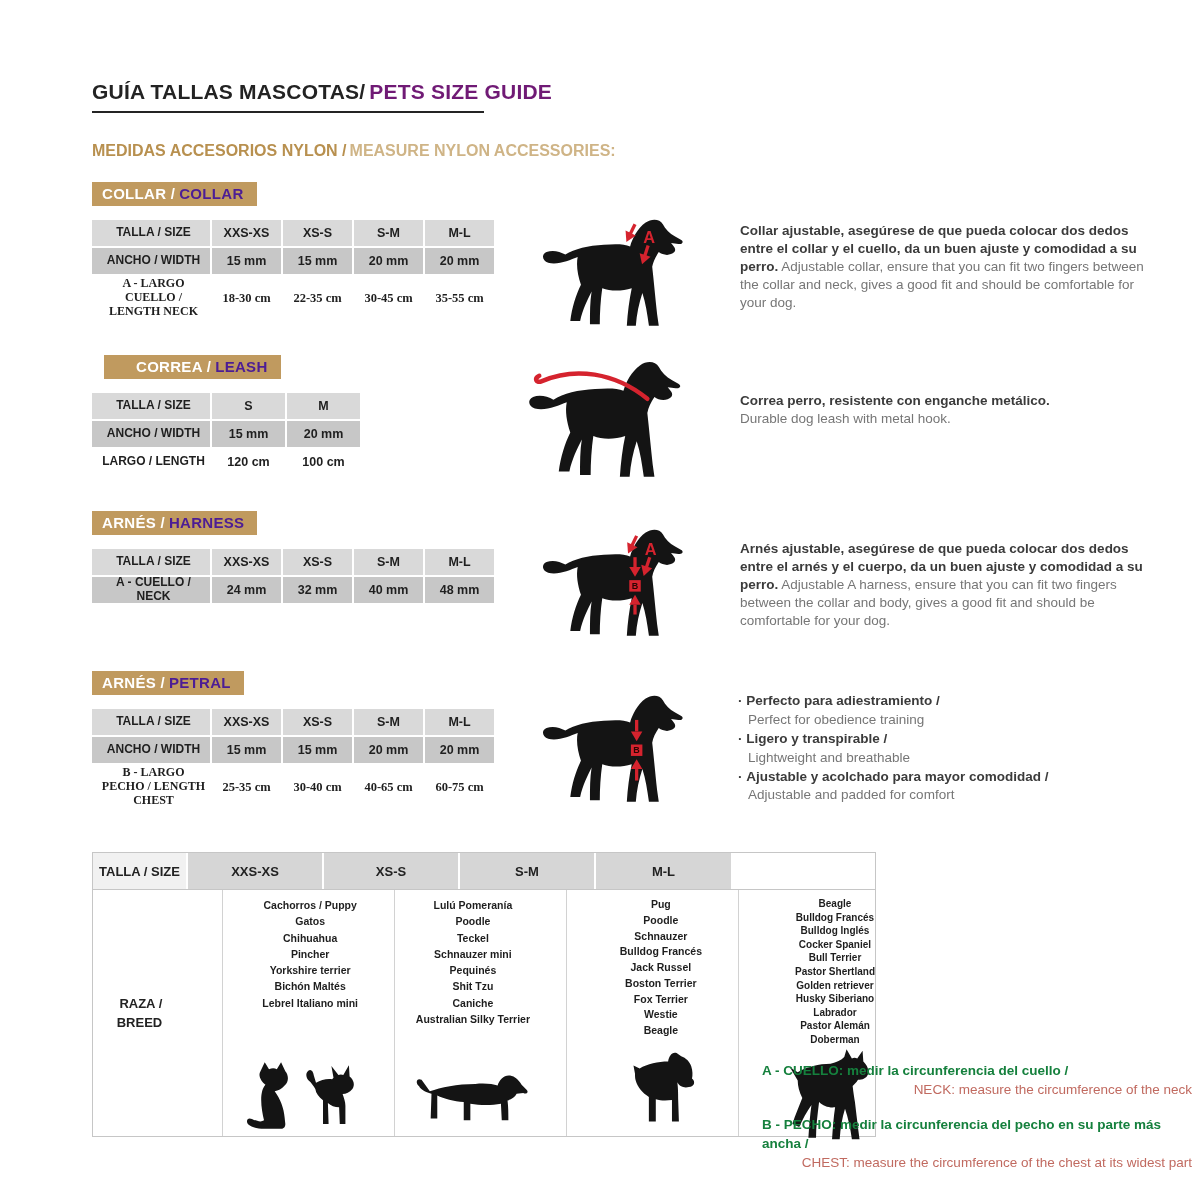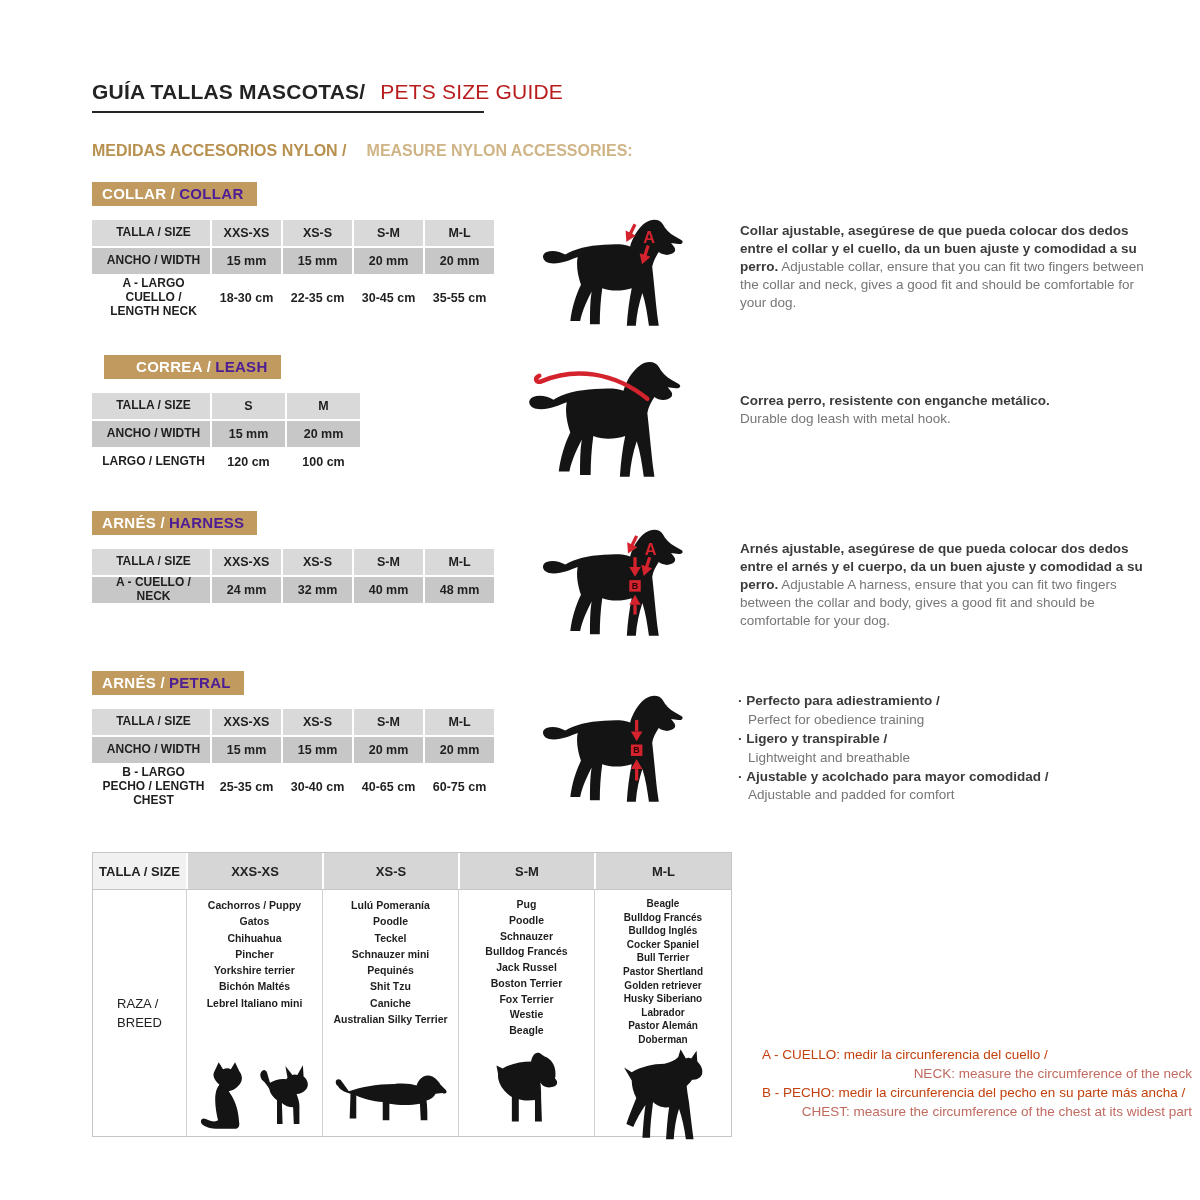--- a/index.html
+++ b/index.html
@@ -3,25 +3,25 @@
 <meta charset="utf-8">
 <style>
   html,body{margin:0;padding:0;background:#fff;}
   #page{position:relative;width:1200px;height:1200px;background:#fff;overflow:hidden;
         font-family:"Liberation Sans",sans-serif;color:#222;}
 
   
   #title-block{position:absolute;left:92px;top:80px;}
   .title{font-size:21px;letter-spacing:.2px;white-space:nowrap;}
   .title .es{font-weight:800;color:#232323;}
-  .title .en{font-weight:400;color:#b91c1c;margin-left:15px;}
+  .title .en{font-weight:700;color:#701a75;margin-left:4px;}
   .title-underline{width:392px;border-top:2px solid #242424;margin-top:7px;}
   #subtitle{position:absolute;left:92px;top:142px;font-size:16px;white-space:nowrap;}
   #subtitle .es{font-weight:800;color:#b8904f;}
-  #subtitle .en{font-weight:600;color:#cfb486;margin-left:20px;}
+  #subtitle .en{font-weight:600;color:#cfb486;margin-left:3px;}
 
   
   .sec-badge{position:absolute;background:#c09a5f;color:#fff;font-size:15px;font-weight:800;
              padding:3px 13px 4px 10px;letter-spacing:.3px;white-space:nowrap;}
   .sec-badge .en{color:#4c1d95;font-weight:600;margin-left:4px;}
 
   
   .stable{position:absolute;font-weight:700;color:#1f1f1f;}
   .srow{display:flex;}
   .srow + .srow{margin-top:2px;}
@@ -29,21 +29,21 @@
               box-sizing:border-box;font-size:12.5px;}
   .srow > div + div{margin-left:2px;}
   .r-hdr > div{background:#d9d9d9;}
   .r-mid > div{background:#c7c7c7;}
   .r-wht > div{background:#fff;}
   .c0{width:118px;justify-content:flex-start;text-align:left;padding:2px 4px 2px 9px;
       line-height:1.15;font-size:12px !important;}
   .t5 .cv{width:69px;}
   .t3 .cv{width:73px;}
   .h26{height:26px;}
-  .h44{height:44px;}
+  .h44{height:44px;font-family:Liberation Serif, serif;}
 
   
   .desc{position:absolute;width:412px;font-size:13.5px;line-height:1.34;}
   .desc .es{font-weight:700;color:#3b3b3b;}
   .desc .en{font-weight:400;color:#767676;}
   .blist{position:absolute;width:412px;font-size:13.5px;line-height:1.4;}
   .bi-es{font-weight:700;color:#3b3b3b;}
   .bi-es::before{content:"· ";font-weight:800;}
   .bi-en{font-weight:400;color:#767676;padding-left:10px;}
 
@@ -55,32 +55,32 @@
   
   #btable{position:absolute;left:92px;top:852px;border:1px solid #c6c6c6;background:#fff;}
   .bhead{display:flex;height:36px;}
   .bhead > div{box-sizing:border-box;display:flex;align-items:center;justify-content:center;
                font-size:13px;font-weight:800;background:#d6d6d6;border-left:2px solid #fff;}
   .bhead > div:first-child{background:#f1f1f1;border-left:none;}
   .bw0{width:93px;} .bw1{width:136px;} .bw2{width:136px;} .bw3{width:136px;} .bw4{width:137px;}
   .bbody{display:flex;height:246px;border-top:1px solid #c6c6c6;}
   .bbody > div{box-sizing:border-box;border-left:1px solid #d2d2d2;}
   .bbody > div:first-child{border-left:none;}
-  .raza-cell{display:flex;align-items:center;justify-content:center;text-align:left;
-             font-size:13px;font-weight:400;white-space:pre-line;line-height:1.5;}
-  .bcol{display:flex;flex-direction:column;align-items:center;padding-top:7px;}
+  .raza-cell{display:flex;align-items:center;justify-content:center;text-align:right;
+             font-size:13px;font-weight:700;white-space:pre-line;line-height:1.5;}
+  .bcol{display:flex;flex-direction:column;align-items:flex-end;padding-top:7px;margin-left:36px;}
   .breed-list{font-size:10.5px;font-weight:700;line-height:1.55;text-align:center;
               white-space:pre-line;color:#1e1e1e;}
   .breed-list.mid{line-height:1.5;}
   .breed-list.tight{font-size:10px;line-height:1.36;}
   .sil{margin-top:auto;display:flex;align-items:flex-end;gap:8px;padding-bottom:5px;}
 
   
   #notes{position:absolute;left:762px;top:1046px;font-size:13.5px;line-height:1.4;width:430px;}
-  .note-es{color:#c2410c;font-weight:400;}
+  .note-es{color:#15803d;font-weight:700;margin-top:16px;}
   .note-en{color:#c16a60;font-weight:400;padding-left:24px;text-align:right;}
 </style>
 </head>
 <body>
 
 <div id="page">
 
   <svg width="0" height="0" style="position:absolute" aria-hidden="true">
     <defs>
       <path id="dog-body" d="M10,57 C3,55 1,47 8,44 C15,41 24,43 31,47 C42,40 59,36 78,35 C92,34 103,34 110,37 C113,27 119,15 129,8 C136,3 146,3 150,10 C153,16 158,21 165,25 L172,29 C176,31 174,35 169,34 L160,33 C163,37 167,40 164,44 C159,49 150,48 145,44 C141,50 138,56 137,62 C139,80 141,102 143,120 L145,134 L133,134 C131,120 129,106 125,94 C121,106 118,120 117,134 L106,134 C107,118 109,102 112,88 C100,92 86,92 76,88 C74,102 73,118 73,132 L61,132 C61,118 61,104 63,92 C58,102 52,114 49,128 L37,128 C39,112 44,96 50,84 C46,72 44,60 46,50 C36,54 22,60 10,57 Z"></path>

